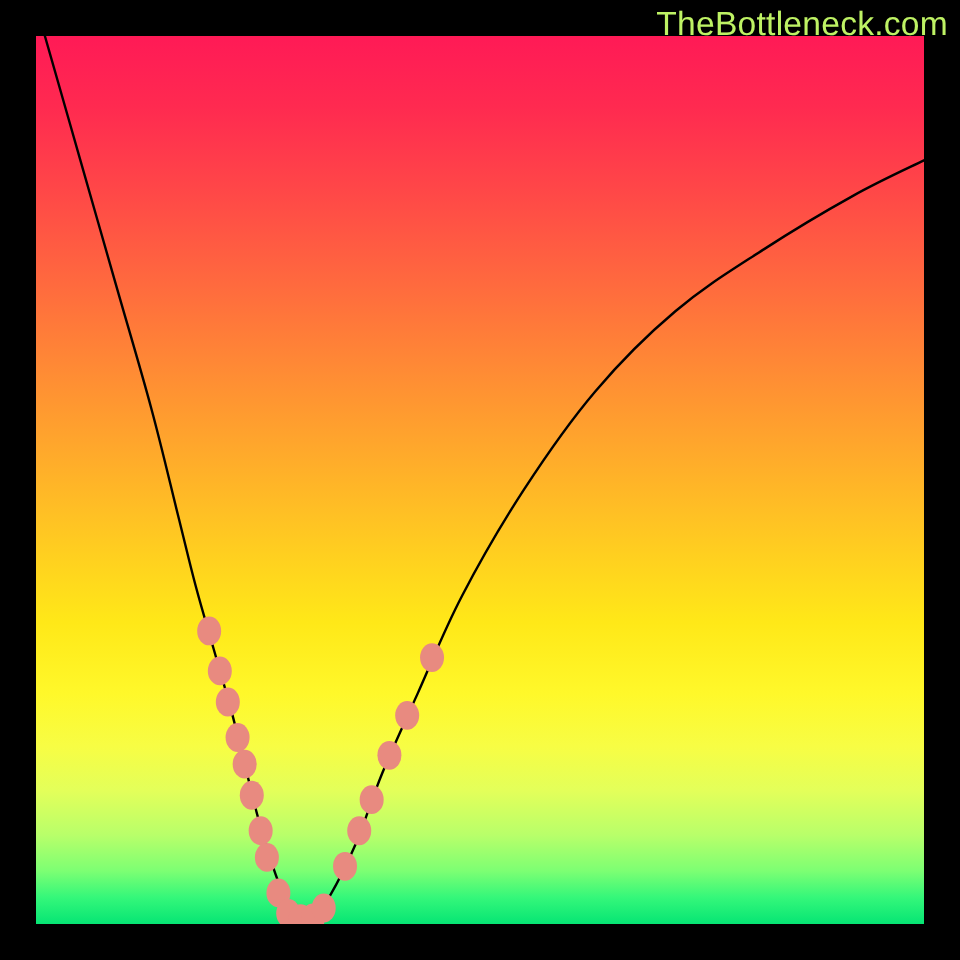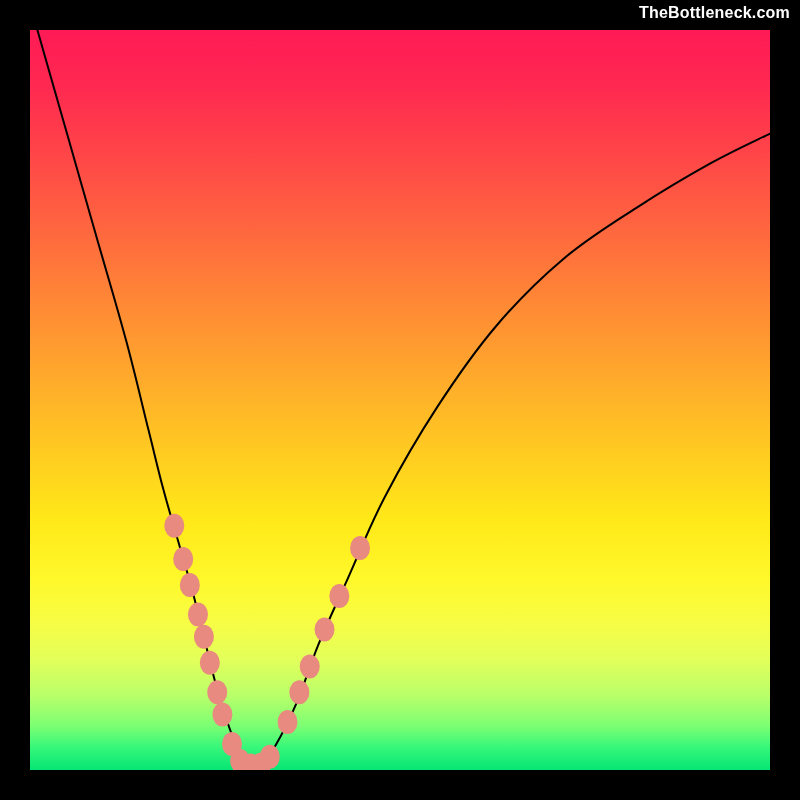--- a/index.html
+++ b/index.html
@@ -40,23 +40,23 @@
       #b8ff6a 90%,
       #7dff73 94%,
       #35f77a 97%,
       #06e574 100%
     );
   }
   .watermark {
     position: absolute;
     top: 4px;
     right: 10px;
-    color: #ffffff;
-    font-size: 16px;
-    font-weight: 700;
+    color: #bef264;
+    font-size: 28px;
+    font-weight: 400;
     letter-spacing: 0.2px;
     z-index: 5;
   }
   svg.overlay {
     position: absolute;
     left: 0;
     top: 0;
     width: 740px;
     height: 740px;
     z-index: 2;

